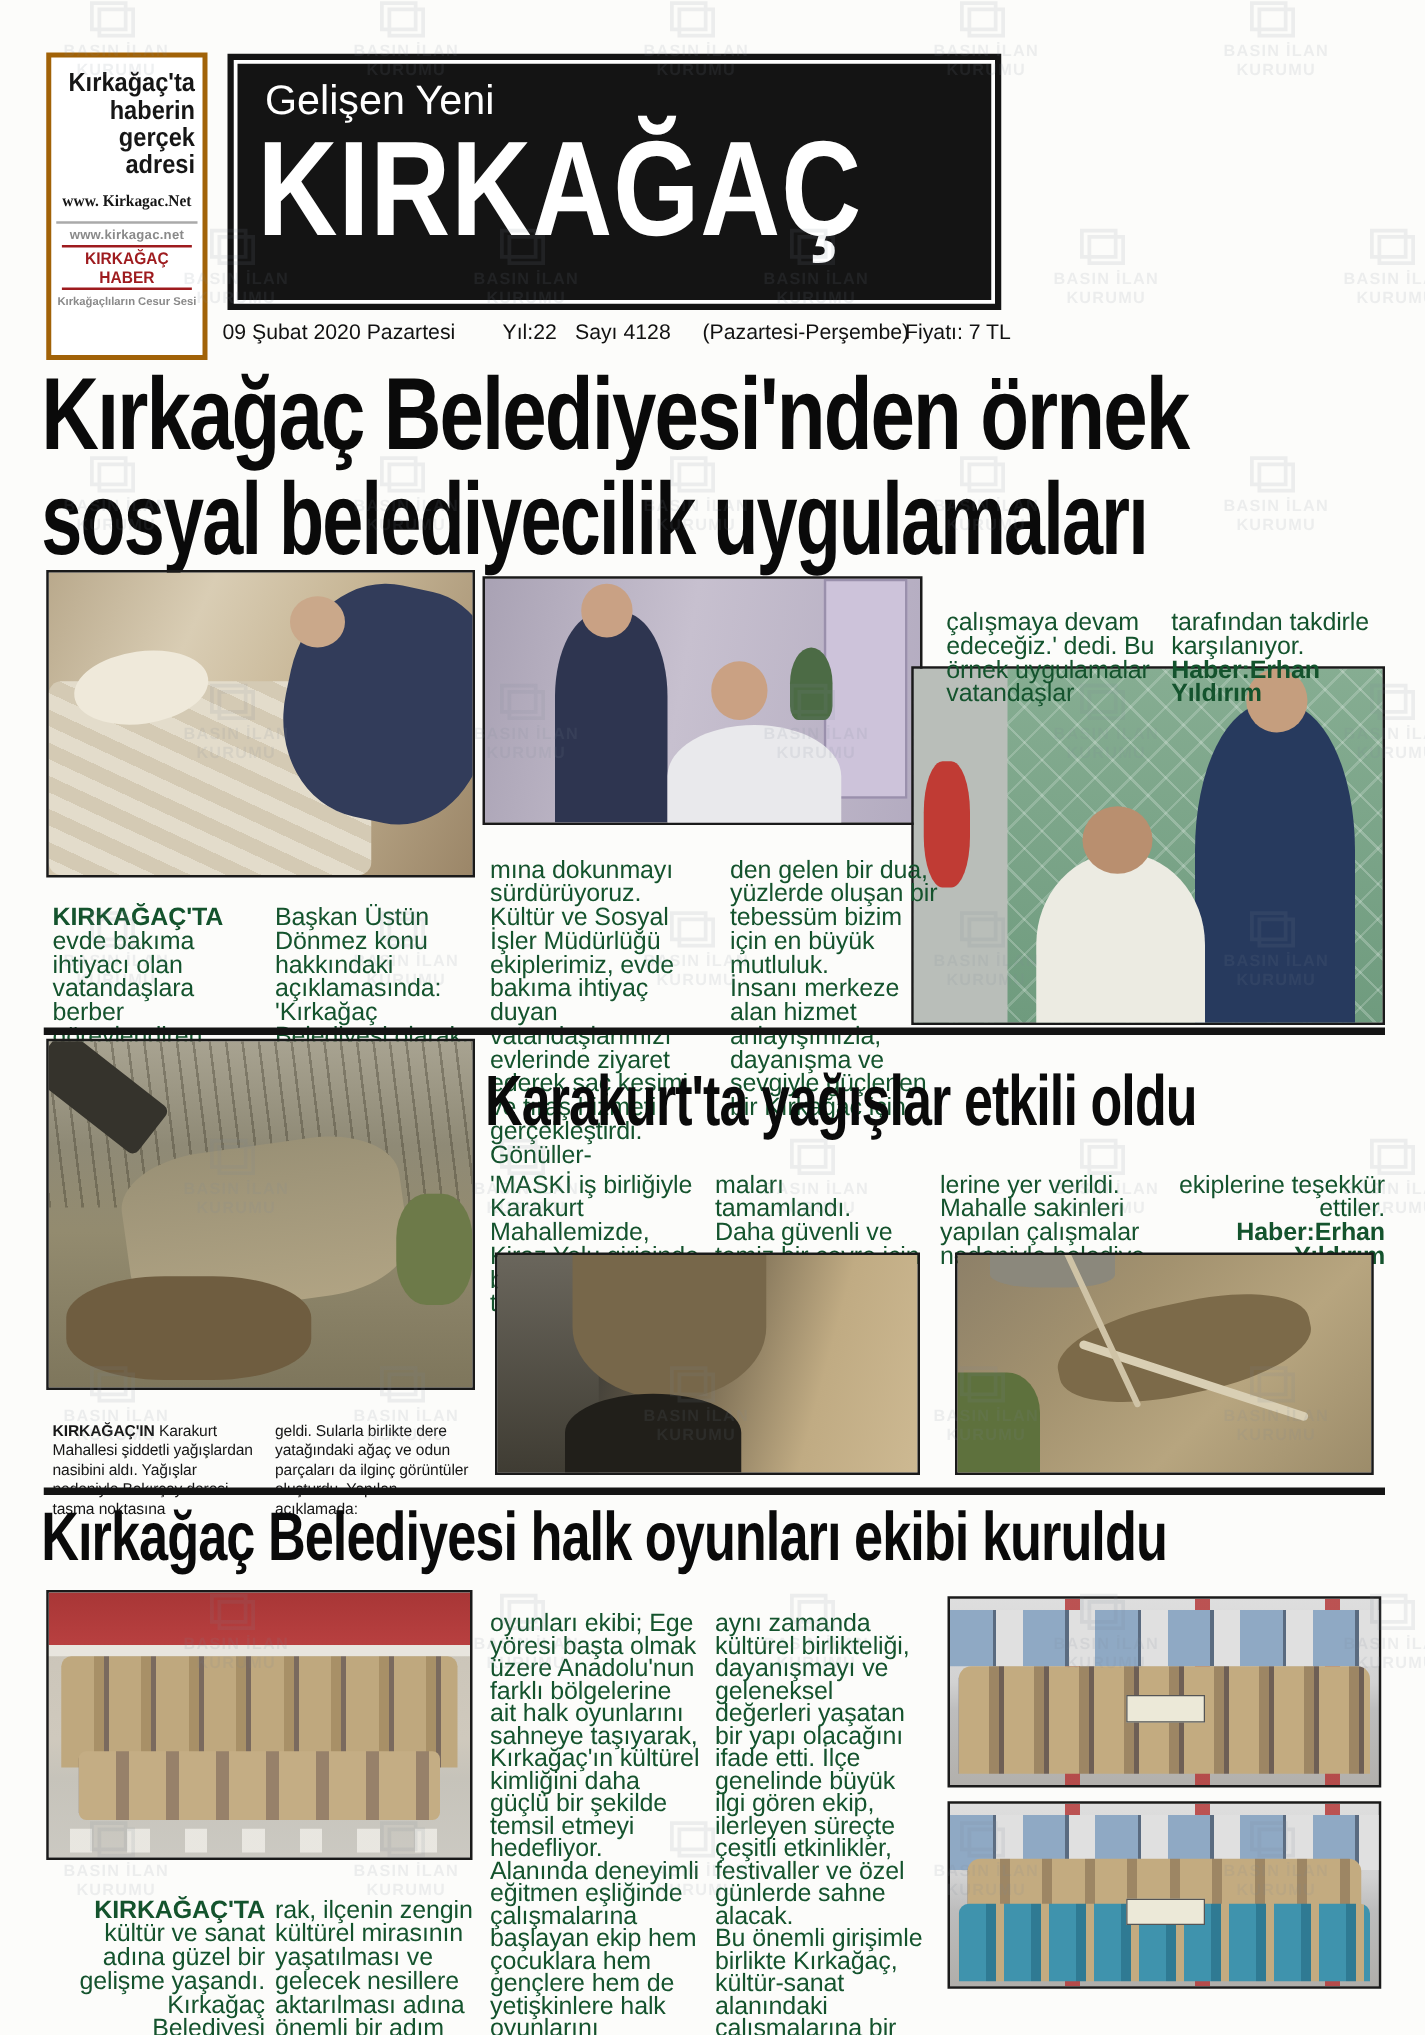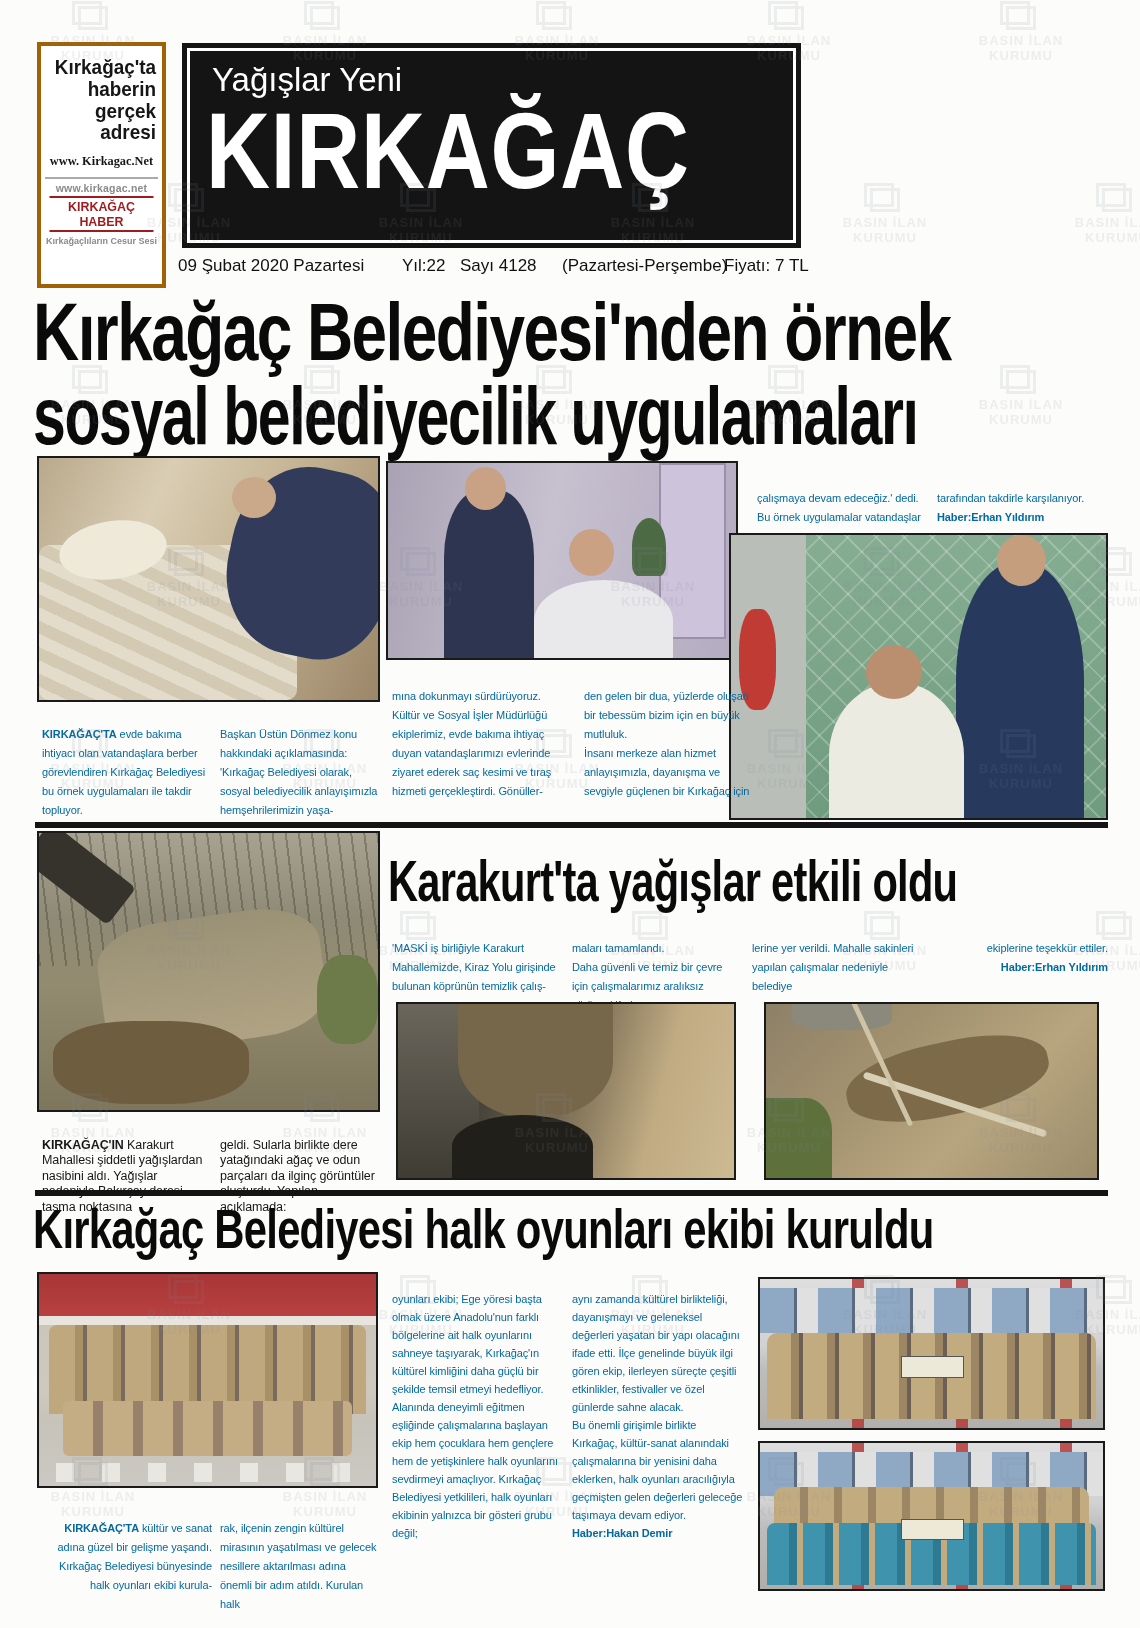--- a/index.html
+++ b/index.html
@@ -67,21 +67,21 @@
   .h1a{left:33px;top:291px;font-size:82px;}
   .h1b{left:33px;top:375px;font-size:82px;}
   .h1a .cond{transform:scaleX(.78);letter-spacing:-2px;}
   .h1b .cond{transform:scaleX(.72);letter-spacing:-2px;}
   .h2{left:388px;top:853px;font-size:57px;}
   .h2 .cond{transform:scaleX(.73);letter-spacing:-1px;}
   .h3{left:33px;top:1202px;font-size:55px;}
   .h3 .cond{transform:scaleX(.76);letter-spacing:-1px;}
 
   
-  .bt{font-size:11px;line-height:19px;letter-spacing:-.1px;color:#0369a1;white-space:pre-line;}
+  .bt{font-size:20px;line-height:19px;letter-spacing:-.1px;color:#14532d;white-space:pre-line;}
   .bt-sm{font-size:12.5px;line-height:15.5px;letter-spacing:-.1px;color:#161616;white-space:pre-line;}
   .bt18{line-height:18px;}
   .lead{font-weight:bold;}
   .byline-b{display:block;font-weight:bold;}
 
   .a1cap1{left:42px;top:706px;width:170px;}  .a1cap2{left:220px;top:706px;width:160px;}
   .a1col3{left:392px;top:668px;width:168px;} .a1col4{left:584px;top:668px;width:168px;}
   .a1col5{left:757px;top:470px;width:172px;} .a1col6{left:937px;top:470px;width:172px;}
 
   .a2col1{left:392px;top:920px;width:168px;} .a2col2{left:572px;top:920px;width:168px;}
@@ -191,21 +191,21 @@
     <div class="url-main">www. Kirkagac.Net</div>
     <div class="mini">
       <div class="url-small">www.kirkagac.net</div>
       <div class="brand-red">KIRKAĞAÇ HABER</div>
       <div class="tagline">Kırkağaçlıların Cesur Sesi</div>
     </div>
   </div>
 
   <div class="abs masthead">
     <div class="masthead-in">
-      <div class="kicker">Yağışlar Yeni</div>
+      <div class="kicker">Gelişen Yeni</div>
       <div><span class="mast-title">KIRKAĞAÇ</span></div>
     </div>
   </div>
 
   <div class="abs dl dl-date">09 Şubat 2020 Pazartesi</div>
   <div class="abs dl dl-year">Yıl:22</div>
   <div class="abs dl dl-issue">Sayı 4128</div>
   <div class="abs dl dl-days">(Pazartesi-Perşembe)</div>
   <div class="abs dl dl-price">Fiyatı: 7 TL</div>
 

